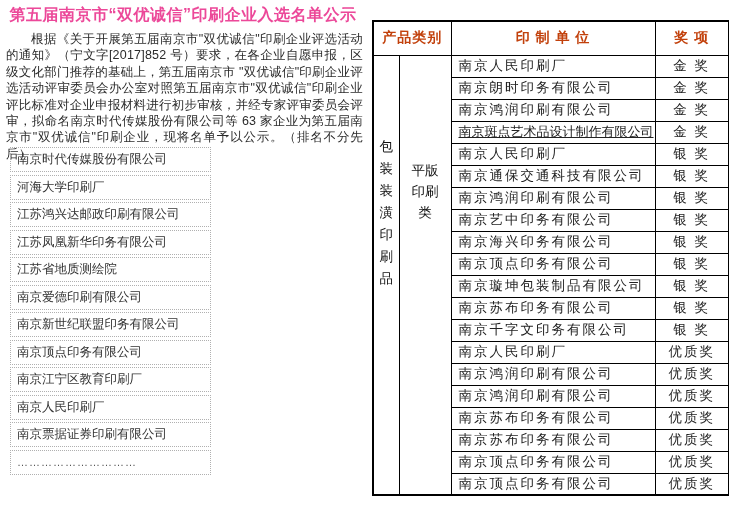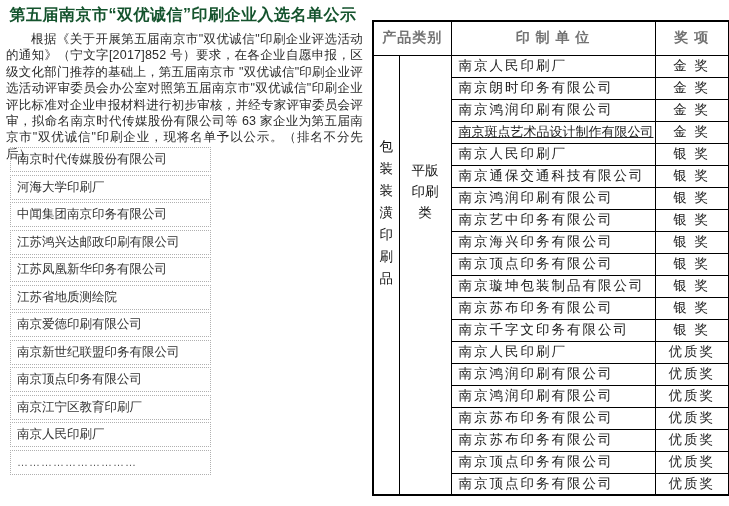--- a/index.html
+++ b/index.html
@@ -8,21 +8,21 @@
     background: #ffffff;
     font-family: "Liberation Sans", sans-serif;
     color: #222;
     overflow: hidden;
   }
   .page { position: relative; width: 729px; height: 506px; background: #fff; }
 
   
   .title {
     position: absolute; left: 0; top: 5px; width: 366px;
-    text-align: center; font-size: 16px; font-weight: bold; color: #14532d;
+    text-align: center; font-size: 16px; font-weight: bold; color: #ec4899;
     letter-spacing: 0.5px;
   }
   .paragraph {
     position: absolute; left: 6px; top: 31px; width: 357px;
     font-size: 12.5px; line-height: 16.4px; color: #2b2b2b;
     text-align: justify; text-indent: 2em; letter-spacing: 0.2px;
   }
   .company-list {
     position: absolute; left: 10px; top: 147px; width: 201px;
   }
@@ -39,21 +39,21 @@
   .award-table-wrap { position: absolute; left: 372px; top: 20px; }
   table.award {
     border-collapse: collapse; table-layout: fixed;
     width: 356px; border: 2px solid #000;
   }
   table.award th, table.award td {
     border: 1px solid #000; overflow: hidden;
   }
   table.award th {
     height: 34px; font-size: 14px; font-weight: bold;
-    letter-spacing: 1px; color: #737373;
+    letter-spacing: 1px; color: #c2410c;
   }
   table.award td { height: 22px; font-size: 13.5px; color: #222; }
   col.c-cat1 { width: 26px; }
   col.c-cat2 { width: 52px; }
   col.c-unit { width: 204px; }
   col.c-award { width: 74px; }
 
   td.cat-cell { vertical-align: top; }
   .vert-main {
     width: 17px; margin: 0 auto; padding-top: 80px;
@@ -74,29 +74,29 @@
 
 <div class="page">
 
   <div class="title">第五届南京市“双优诚信”印刷企业入选名单公示</div>
 
   <div class="paragraph">根据《关于开展第五届南京市"双优诚信"印刷企业评选活动的通知》（宁文字[2017]852 号）要求，在各企业自愿申报，区级文化部门推荐的基础上，第五届南京市 "双优诚信"印刷企业评选活动评审委员会办公室对照第五届南京市"双优诚信"印刷企业评比标准对企业申报材料进行初步审核，并经专家评审委员会评审，拟命名南京时代传媒股份有限公司等 63 家企业为第五届南京市"双优诚信"印刷企业，现将名单予以公示。（排名不分先后）</div>
 
   <div class="company-list">
     <div class="item">南京时代传媒股份有限公司</div>
     <div class="item">河海大学印刷厂</div>
-    <div class="item">中闻集团南京印务有限公司</div>
     <div class="item">江苏鸿兴达邮政印刷有限公司</div>
     <div class="item">江苏凤凰新华印务有限公司</div>
     <div class="item">江苏省地质测绘院</div>
     <div class="item">南京爱德印刷有限公司</div>
     <div class="item">南京新世纪联盟印务有限公司</div>
     <div class="item">南京顶点印务有限公司</div>
     <div class="item">南京江宁区教育印刷厂</div>
     <div class="item">南京人民印刷厂</div>
+    <div class="item">南京票据证券印刷有限公司</div>
     <div class="item dots">…………………………</div>
   </div>
 
   <div class="award-table-wrap">
     <table class="award">
       <colgroup>
         <col class="c-cat1">
           <col class="c-cat2">
           <col class="c-unit">
           <col class="c-award">

